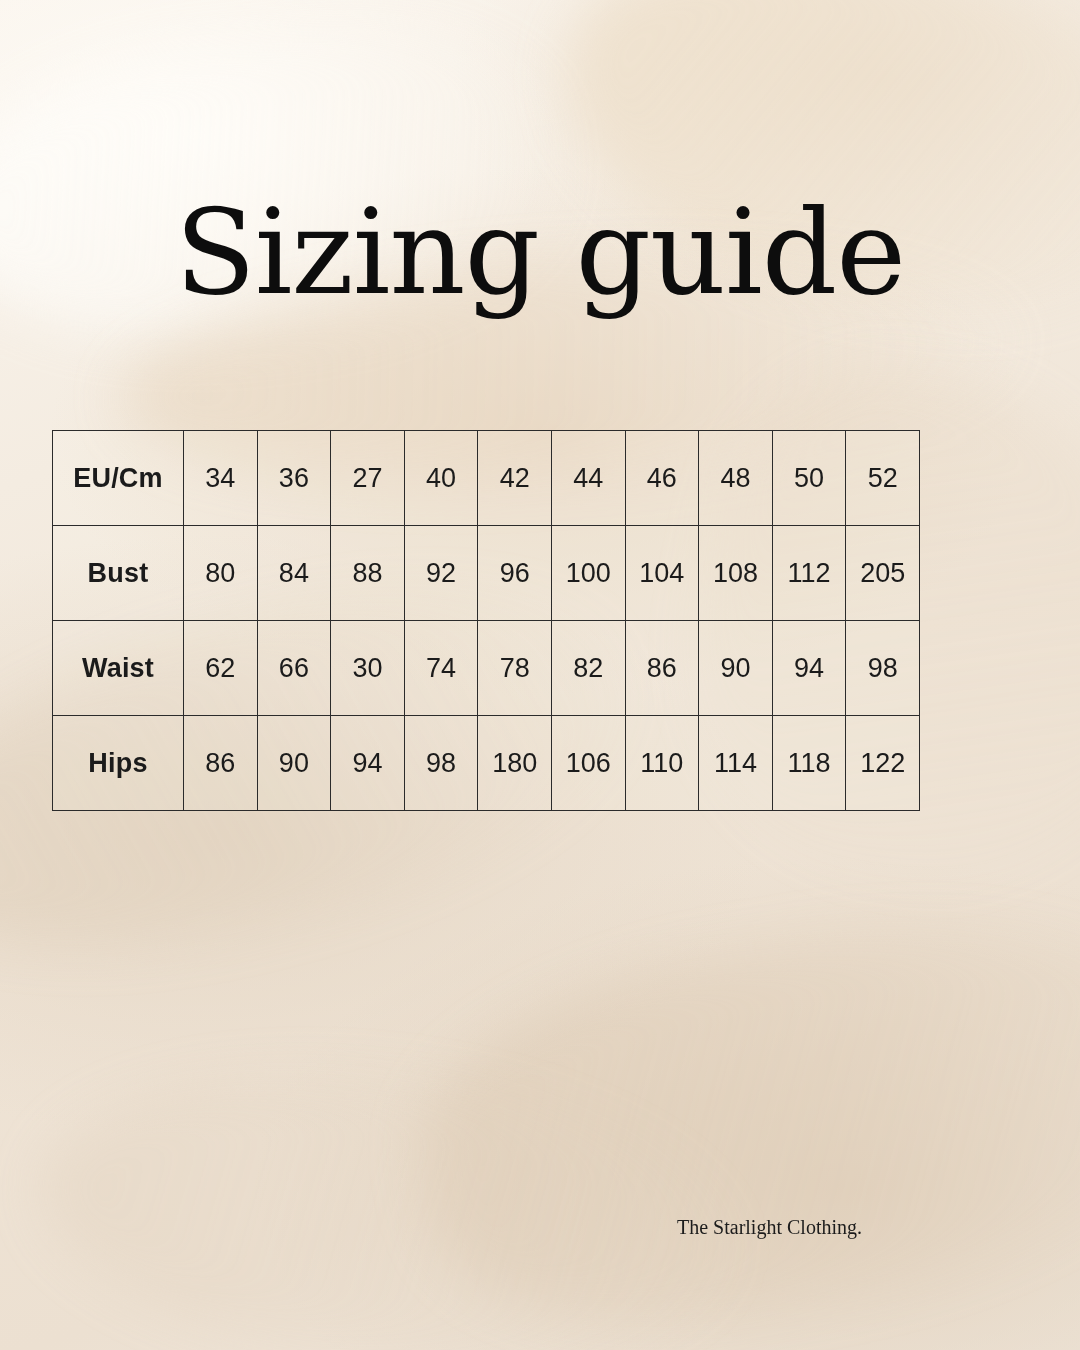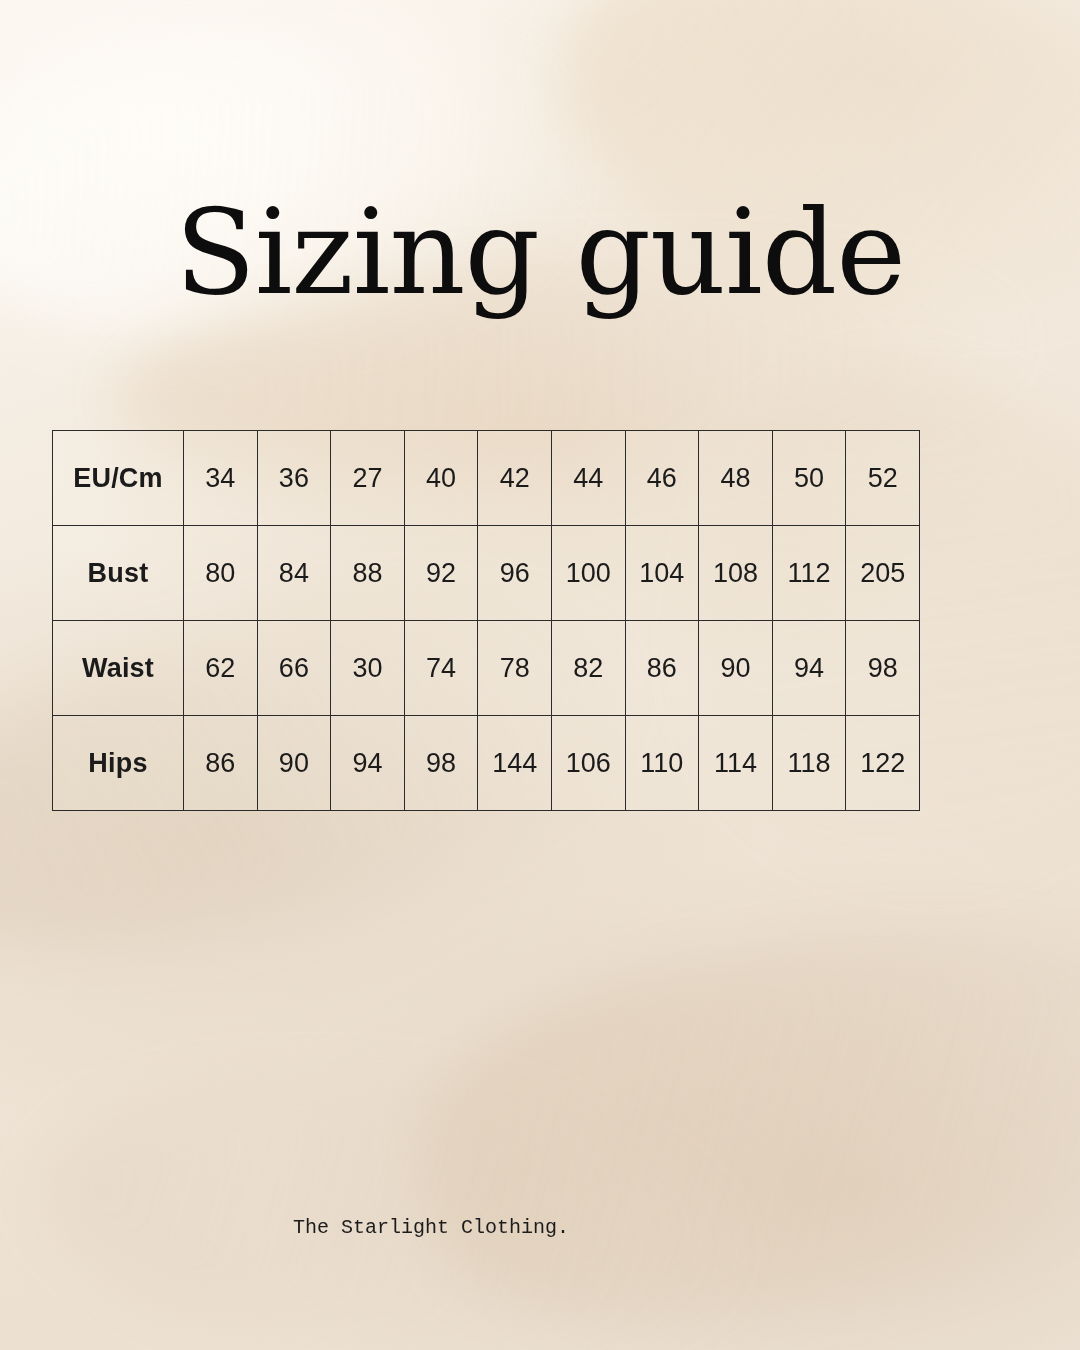--- a/index.html
+++ b/index.html
@@ -119,24 +119,24 @@
     font-weight: bold;
     font-size: 27px;
     letter-spacing: 0.2px;
   }
 
   .footer {
     position: absolute;
     left: 0;
     top: 1216px;
     width: 862px;
-    text-align: center;
+    text-align: right;
     font-size: 20px;
     color: #1c1c1c;
-    font-family: Liberation Mono, monospace;
+    font-family: Liberation Serif, serif;
   }
 </style>
 </head>
 <body>
 
 <div class="page">
 
   <div class="wash w1"></div>
   <div class="wash w2"></div>
   <div class="wash w3"></div>
@@ -188,21 +188,21 @@
           <td>90</td>
           <td>94</td>
           <td>98</td>
         </tr>
         <tr>
           <td class="rowhead">Hips</td>
           <td>86</td>
           <td>90</td>
           <td>94</td>
           <td>98</td>
-          <td>144</td>
+          <td>180</td>
           <td>106</td>
           <td>110</td>
           <td>114</td>
           <td>118</td>
           <td>122</td>
         </tr>
       </tbody>
     </table>
   </div>
 

